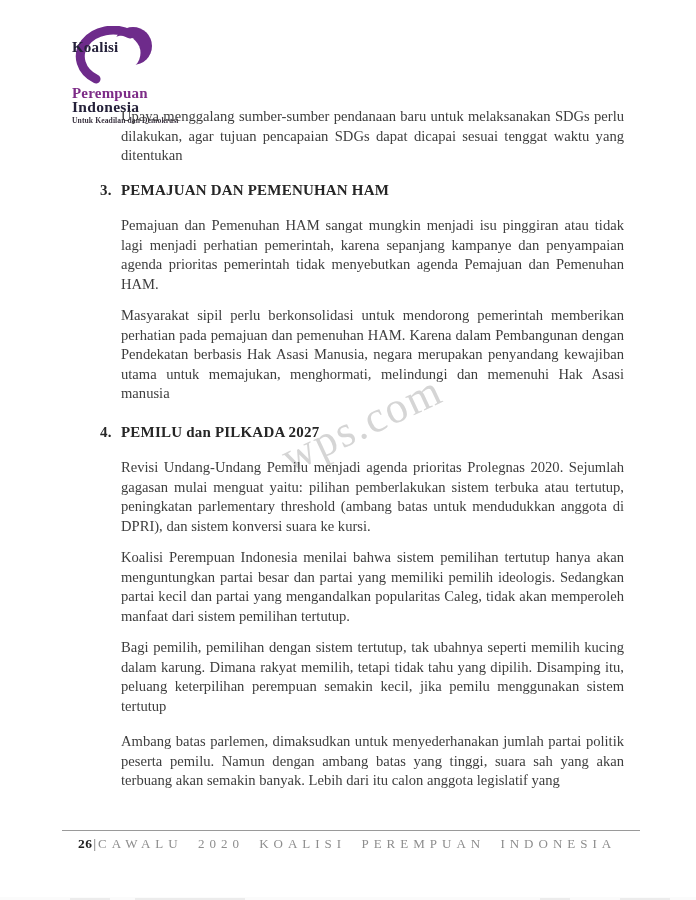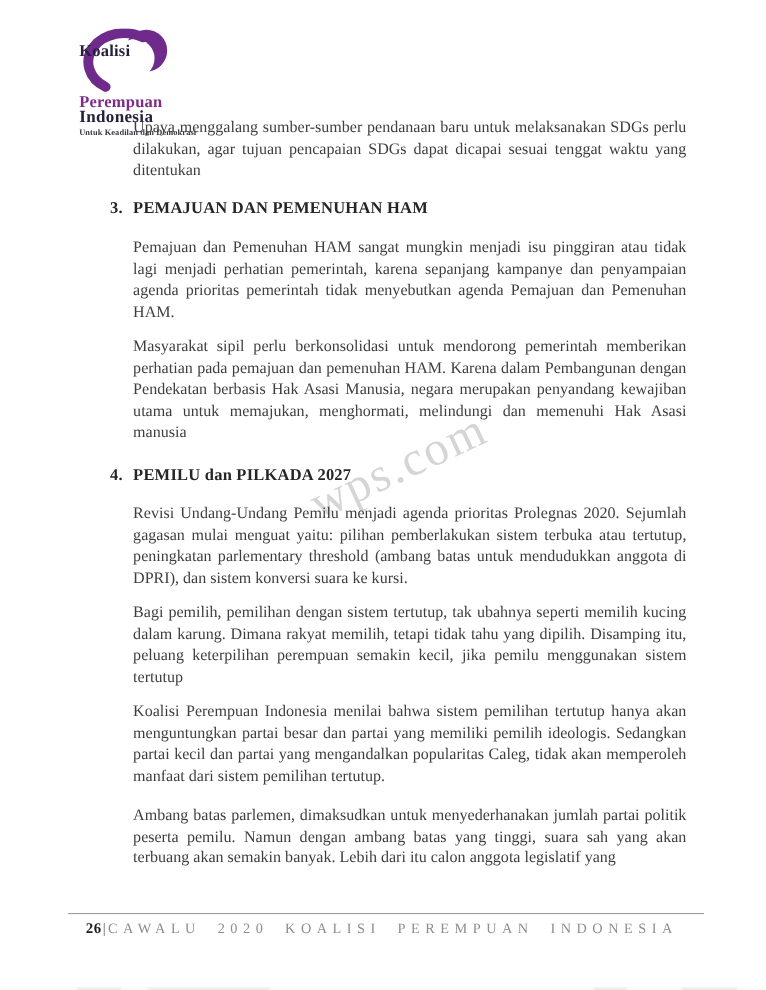--- a/index.html
+++ b/index.html
@@ -113,22 +113,22 @@
 
     <p class="para after-head">Pemajuan dan Pemenuhan HAM sangat mungkin menjadi isu pinggiran atau tidak lagi menjadi perhatian pemerintah, karena sepanjang kampanye dan penyampaian agenda prioritas pemerintah tidak menyebutkan agenda Pemajuan dan Pemenuhan HAM.</p>
     <p class="para">Masyarakat sipil perlu berkonsolidasi untuk mendorong pemerintah memberikan perhatian pada pemajuan dan pemenuhan HAM. Karena dalam Pembangunan dengan Pendekatan berbasis Hak Asasi Manusia, negara merupakan penyandang kewajiban utama untuk memajukan, menghormati, melindungi dan memenuhi Hak Asasi manusia</p>
 
     <div class="head head4">
       <span class="num">4.</span>
       <span>PEMILU dan PILKADA 2027</span>
     </div>
 
     <p class="para after-head">Revisi Undang-Undang Pemilu menjadi agenda prioritas Prolegnas 2020. Sejumlah gagasan mulai menguat yaitu: pilihan pemberlakukan sistem terbuka atau tertutup, peningkatan parlementary threshold (ambang batas untuk mendudukkan anggota di DPRI), dan sistem konversi suara ke kursi.</p>
+    <p class="para">Koalisi Perempuan Indonesia menilai bahwa sistem pemilihan tertutup hanya akan menguntungkan partai besar dan partai yang memiliki pemilih ideologis. Sedangkan partai kecil dan partai yang mengandalkan popularitas Caleg, tidak akan memperoleh manfaat dari sistem pemilihan tertutup.</p>
     <p class="para">Bagi pemilih, pemilihan dengan sistem tertutup, tak ubahnya seperti memilih kucing dalam karung. Dimana rakyat memilih, tetapi tidak tahu yang dipilih. Disamping itu, peluang keterpilihan perempuan semakin kecil, jika pemilu menggunakan sistem tertutup</p>
-    <p class="para">Koalisi Perempuan Indonesia menilai bahwa sistem pemilihan tertutup hanya akan menguntungkan partai besar dan partai yang memiliki pemilih ideologis. Sedangkan partai kecil dan partai yang mengandalkan popularitas Caleg, tidak akan memperoleh manfaat dari sistem pemilihan tertutup.</p>
     <p class="para after-head">Ambang batas parlemen, dimaksudkan untuk menyederhanakan jumlah partai politik peserta pemilu. Namun dengan ambang batas yang tinggi, suara sah yang akan terbuang akan semakin banyak. Lebih dari itu calon anggota legislatif yang</p>
 
   </div>
 
   <div class="footer-rule"></div>
   <div class="footer">
     <span class="pageno">26</span><span class="sep">|</span><span class="ftext">CAWALU 2020 KOALISI PEREMPUAN INDONESIA</span>
   </div>
 
   <div class="scan-edge">

